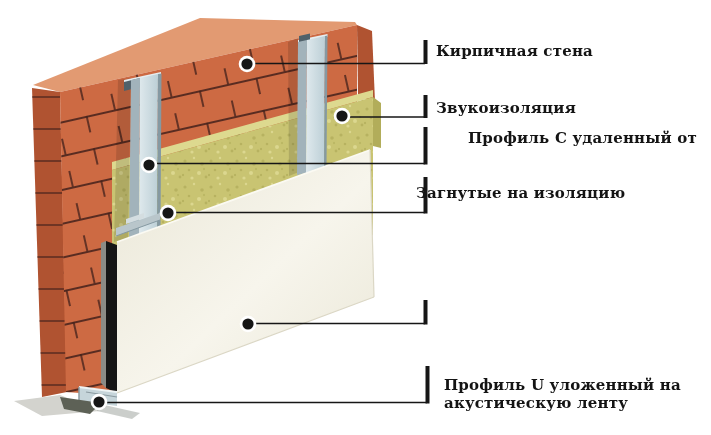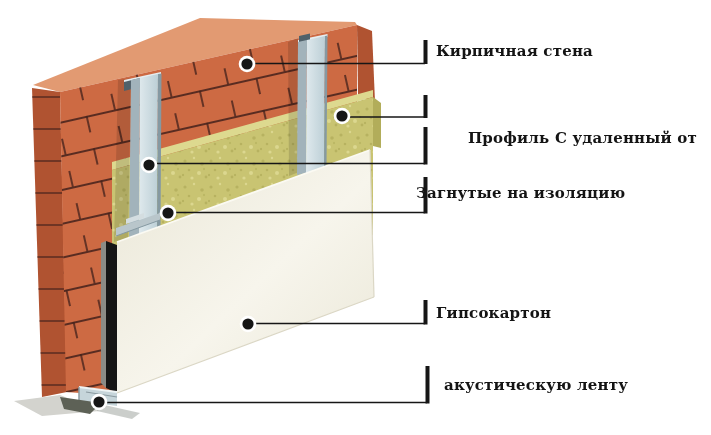--- a/index.html
+++ b/index.html
@@ -164,26 +164,27 @@
       <g stroke="none">
         <circle cx="99" cy="402" r="8.3" fill="#ffffff"></circle>
           <circle cx="99" cy="402" r="5.6" fill="#161616"></circle>
       </g>
     </g>
   </svg>
 
   <div class="label l1">
     <span>Кирпичная стена</span>
   </div>
+  <div class="label l2">
+    <span>Звукоизоляция</span>
+  </div>
   <div class="label l3">
     <span>Профиль С удаленный от</span>
   </div>
   <div class="label l4">
     <span>Загнутые на изоляцию</span>
   </div>
-  <div class="label l5">
-    <span>Гипсокартон</span>
-  </div>
   <div class="label l6">
+    <span>Профиль U уложенный на</span>
     <span>акустическую ленту</span>
   </div>
 
 </div>
 
 </body></html>

